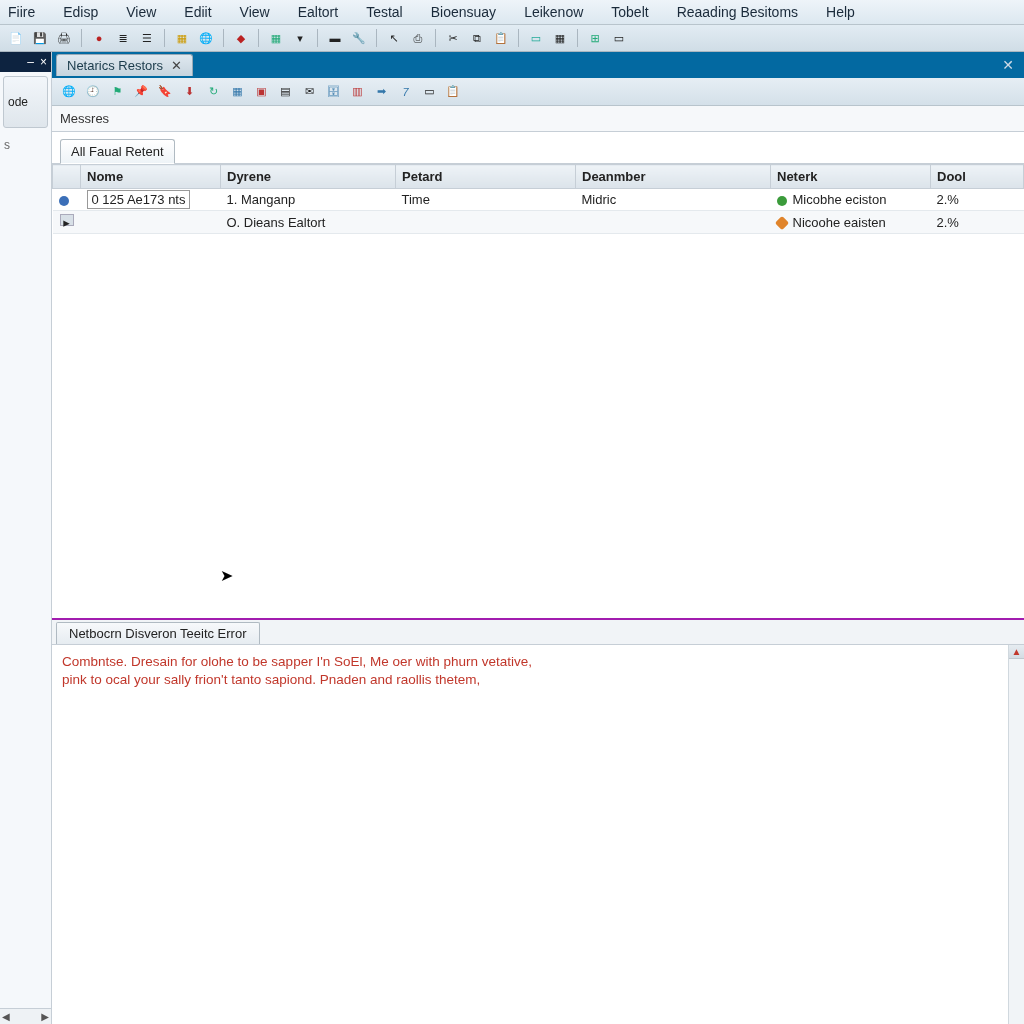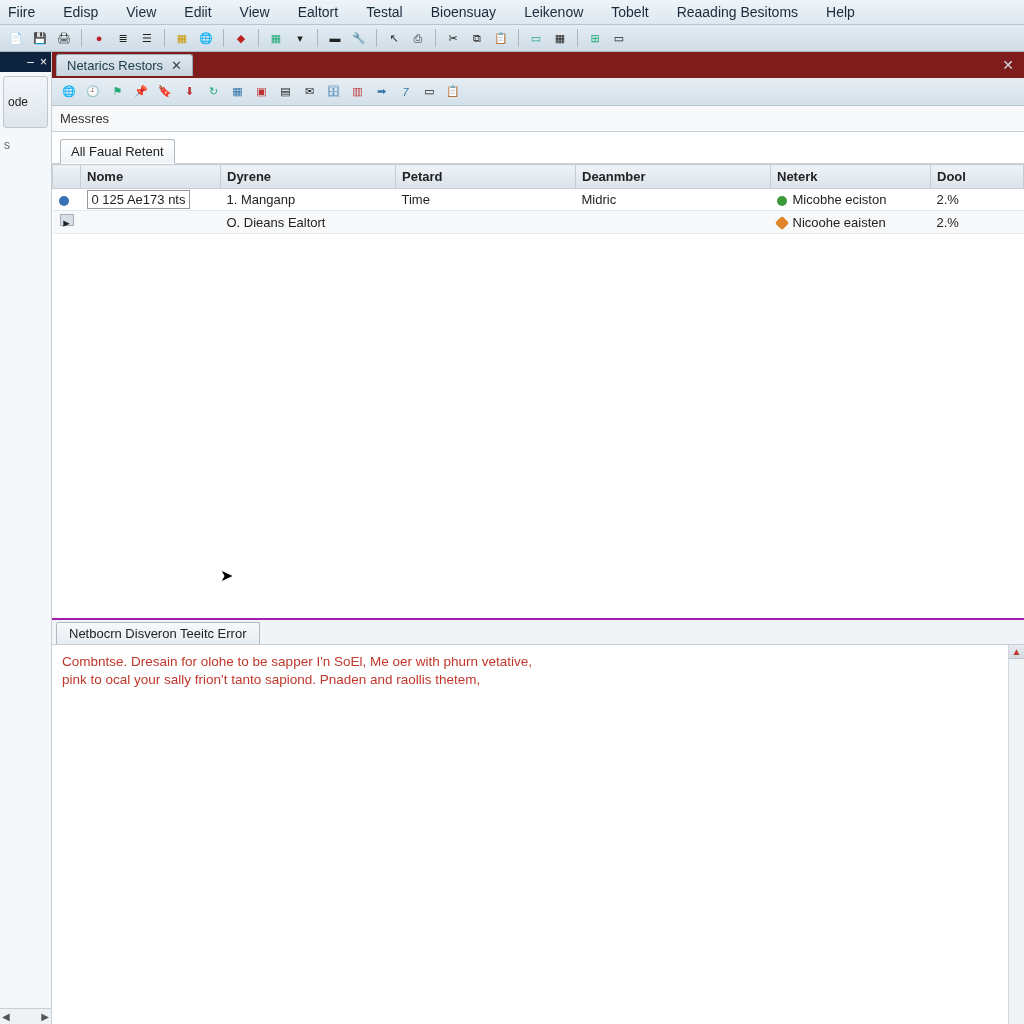--- a/index.html
+++ b/index.html
@@ -68,21 +68,21 @@
     background:#eef2f5; border-top:1px solid #c6ced6;
     display:flex; justify-content:space-between; align-items:center; padding:0 2px;
   }
   .left-panel .lp-scroll span { font-size:10px; color:#555; }
   .main-panel {
     flex: 1;
     display: flex; flex-direction: column;
     background: #fff;
   }
   .doc-tabs {
-    background: #7f1d1d;
+    background: #0369a1;
     display: flex; align-items:center;
     padding: 0 4px;
     height: 26px;
   }
   .doc-tab {
     background: linear-gradient(#dfe8ef,#c7d4de);
     border: 1px solid #9aaab6;
     border-bottom: none;
     border-radius: 3px 3px 0 0;
     padding: 3px 10px;

